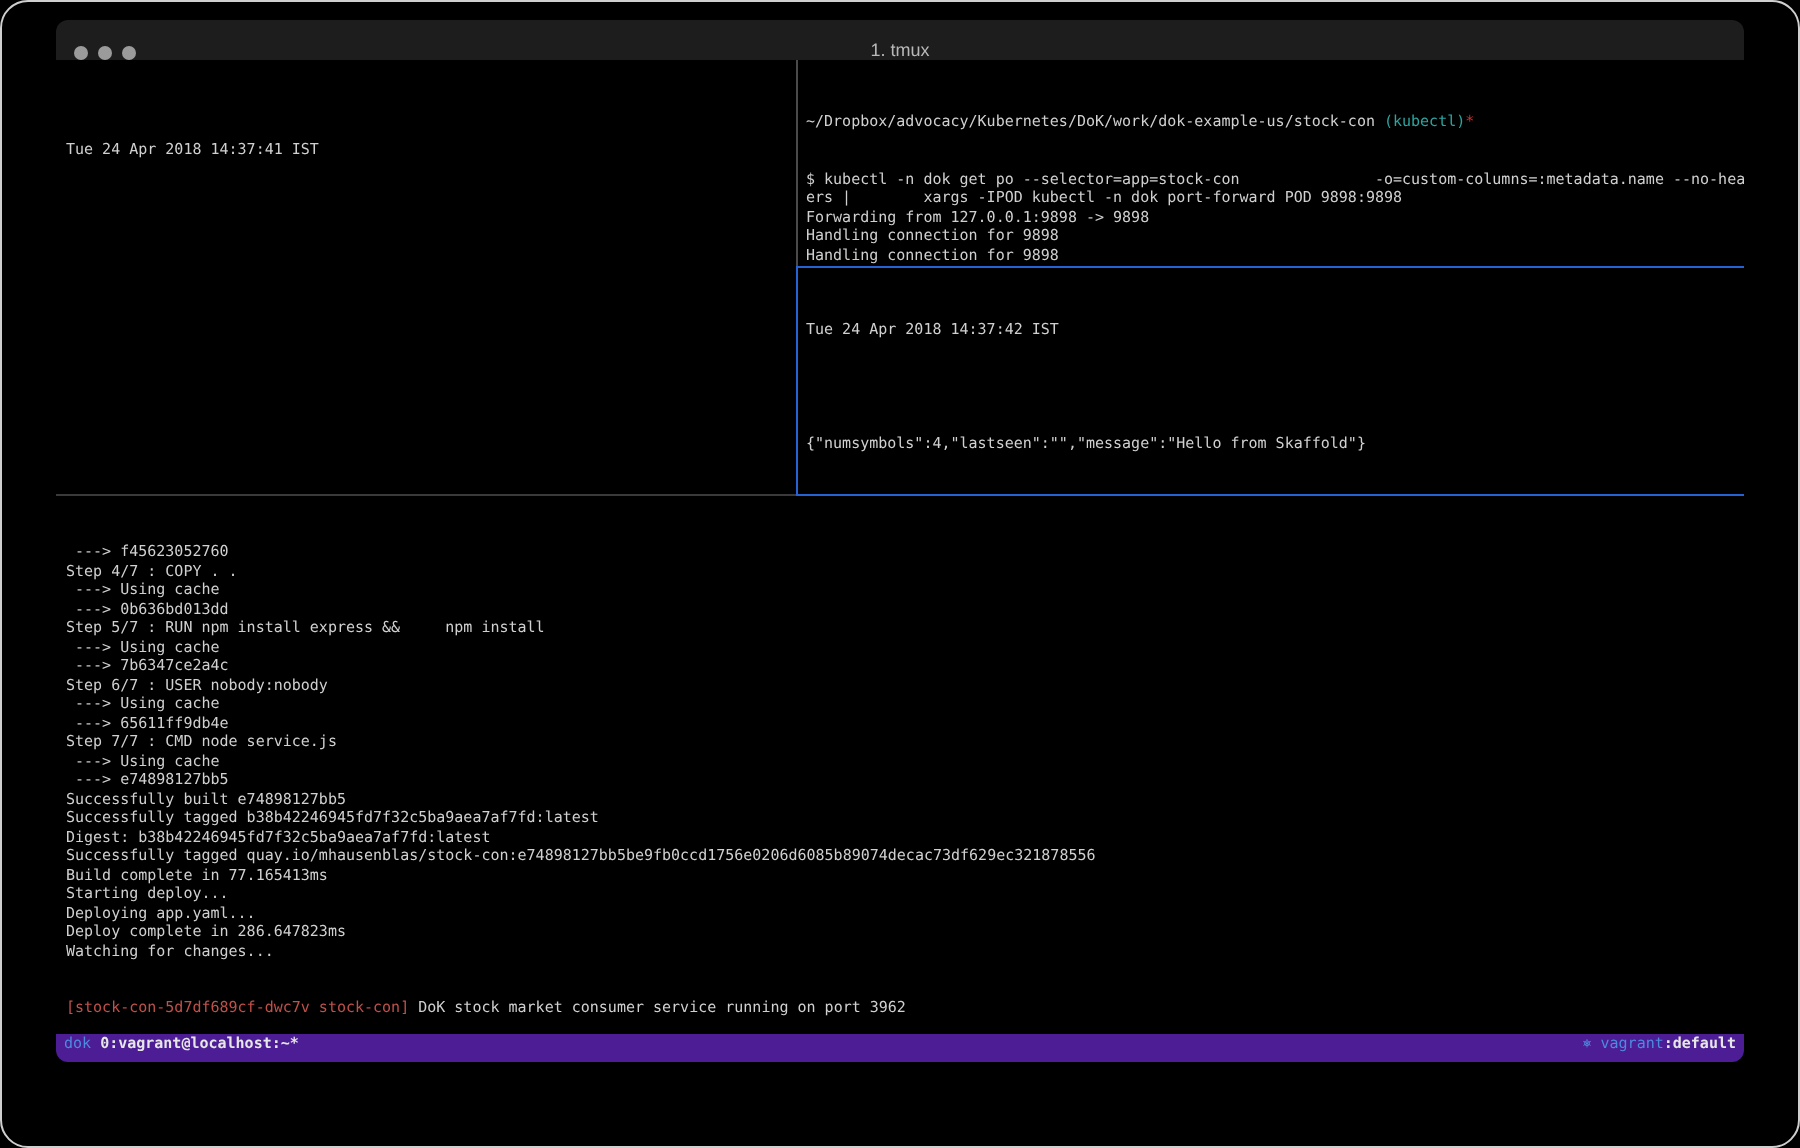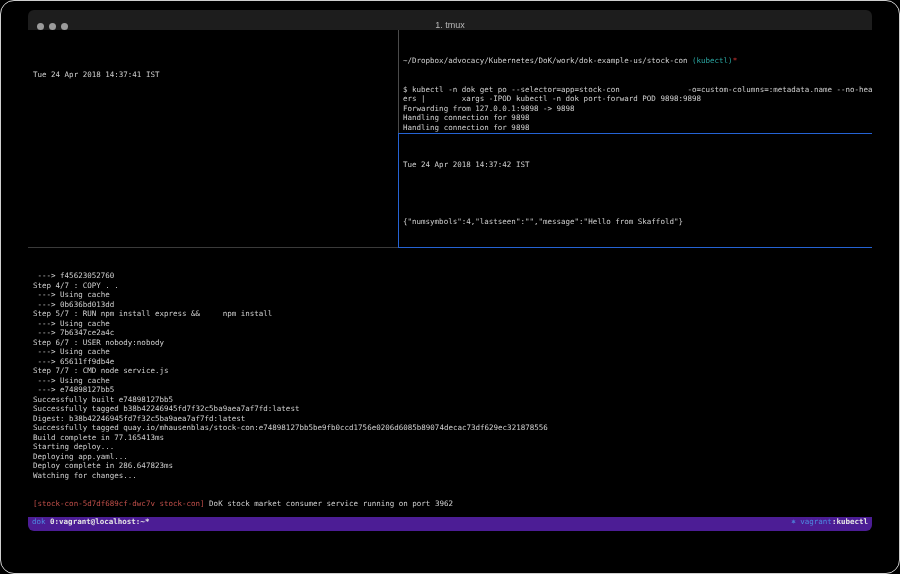--- a/index.html
+++ b/index.html
@@ -118,16 +118,16 @@
 Watching for changes...</pre>
     <div class="line"><span class="log-red">[stock-con-5d7df689cf-dwc7v stock-con]</span><span> DoK stock market consumer service running on port 3962</span></div>
     
     
     
     
   </div>
 
   <div class="statusbar">
     <div><span class="blue">dok</span><span> </span><span class="bold">0:vagrant@localhost:~*</span></div>
-    <div><span class="blue">⎈</span><span> </span><span class="blue">vagrant</span><span class="bold">:kubectl</span></div>
+    <div><span class="blue">⎈</span><span> </span><span class="blue">vagrant</span><span class="bold">:default</span></div>
   </div>
 
 </div>
 
 </body></html>

